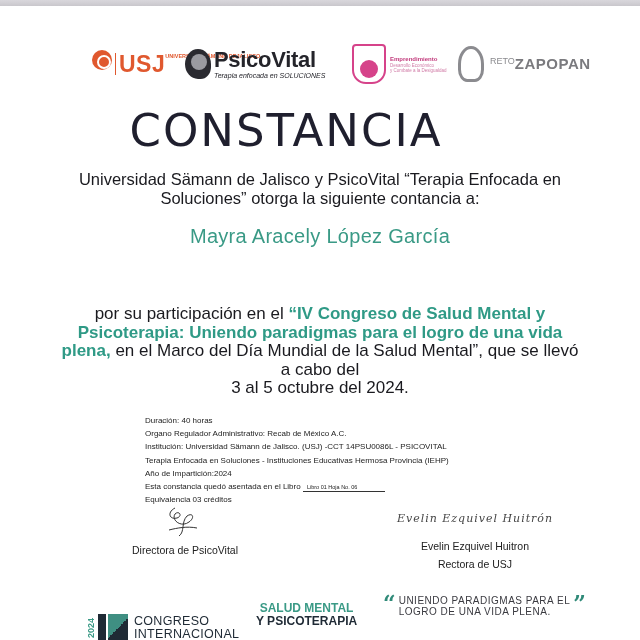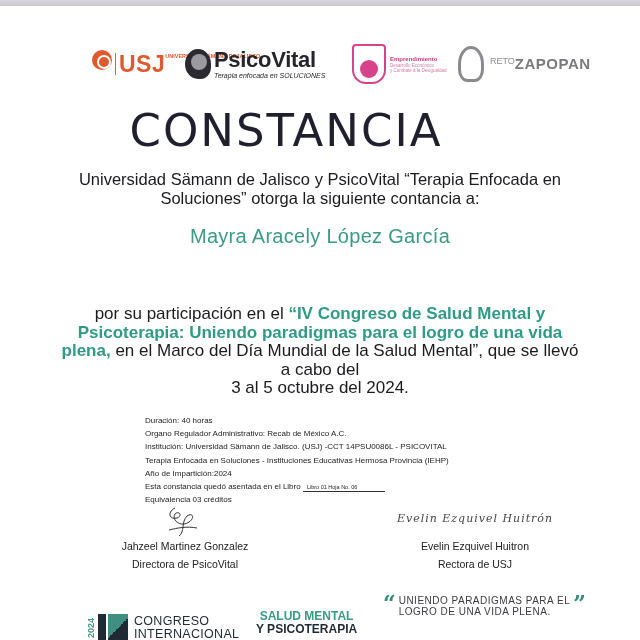--- a/index.html
+++ b/index.html
@@ -62,21 +62,21 @@
   .sig-role { font-size: 10.5px; color: #222; margin-top: 6px; }
 
   .footer { position: absolute; top: 590px; left: 0; width: 640px; height: 36px; }
   .cong { position: absolute; left: 86px; top: 0; display: flex; align-items: center; margin-top: 24px; }
   .cong-year { writing-mode: vertical-rl; transform: rotate(180deg); font-size: 9px; font-weight: bold; color: #3a9a86; margin-right: 2px; }
   .cong-iv { display: flex; height: 28px; margin-right: 6px; }
   .cong-iv .bar1 { width: 8px; height: 28px; background: #1f2a35; margin-right: 2px; }
   .cong-iv .vshape { width: 20px; height: 28px; background: linear-gradient(135deg, #3f8f82 50%, #1f2a35 50%); }
   .cong-txt { display: flex; flex-direction: column; font-size: 12.5px; color: #1f2a35; line-height: 13px; letter-spacing: 0.3px; }
 
-  .salud { position: absolute; left: 256px; top: 20px; text-align: center; font-weight: bold; font-size: 12px; line-height: 13px; }
+  .salud { position: absolute; left: 256px; top: 12px; text-align: center; font-weight: bold; font-size: 12px; line-height: 13px; }
   .salud .l1 { color: #3a9a86; }
   .salud .l2 { color: #1f2a35; }
 
   .quote { position: absolute; left: 383px; top: 4px; display: flex; align-items: flex-start; }
   .qmark { font-size: 22px; font-weight: bold; color: #2f8a78; line-height: 18px; font-family: "DejaVu Serif", serif; }
   .quote-txt { font-size: 10px; color: #3a3a40; line-height: 10.5px; letter-spacing: 0.5px; margin: 2px 3px 0 3px; }
 </style>
 </head>
 <body>
 
@@ -145,21 +145,20 @@
   </div>
   <div>Equivalencia 03 créditos</div>
 </div>
 
 <div class="sig sig-left">
   <div class="scribble">
     <svg width="40" height="32" viewBox="0 0 40 32" style="position:absolute;left:78px;top:-2px;">
       <path d="M12 2 C4 6,6 14,14 12 C20 10,16 4,12 8 C8 14,18 22,26 16 C32 12,30 6,24 10 C18 16,22 26,16 30 M6 24 C14 22,24 20,34 22" fill="none" stroke="#333" stroke-width="1"></path>
     </svg>
   </div>
-  <div class="sig-name">Jahzeel Martinez Gonzalez</div>
   <div class="sig-role">Directora de PsicoVital</div>
 </div>
 
 <div class="sig sig-right">
   <div class="scribble">
     <span class="scribble-text">Evelin  Ezquivel  Huitrón</span>
   </div>
   <div class="sig-name">Evelin Ezquivel Huitron</div>
   <div class="sig-role">Rectora de USJ</div>
 </div>

